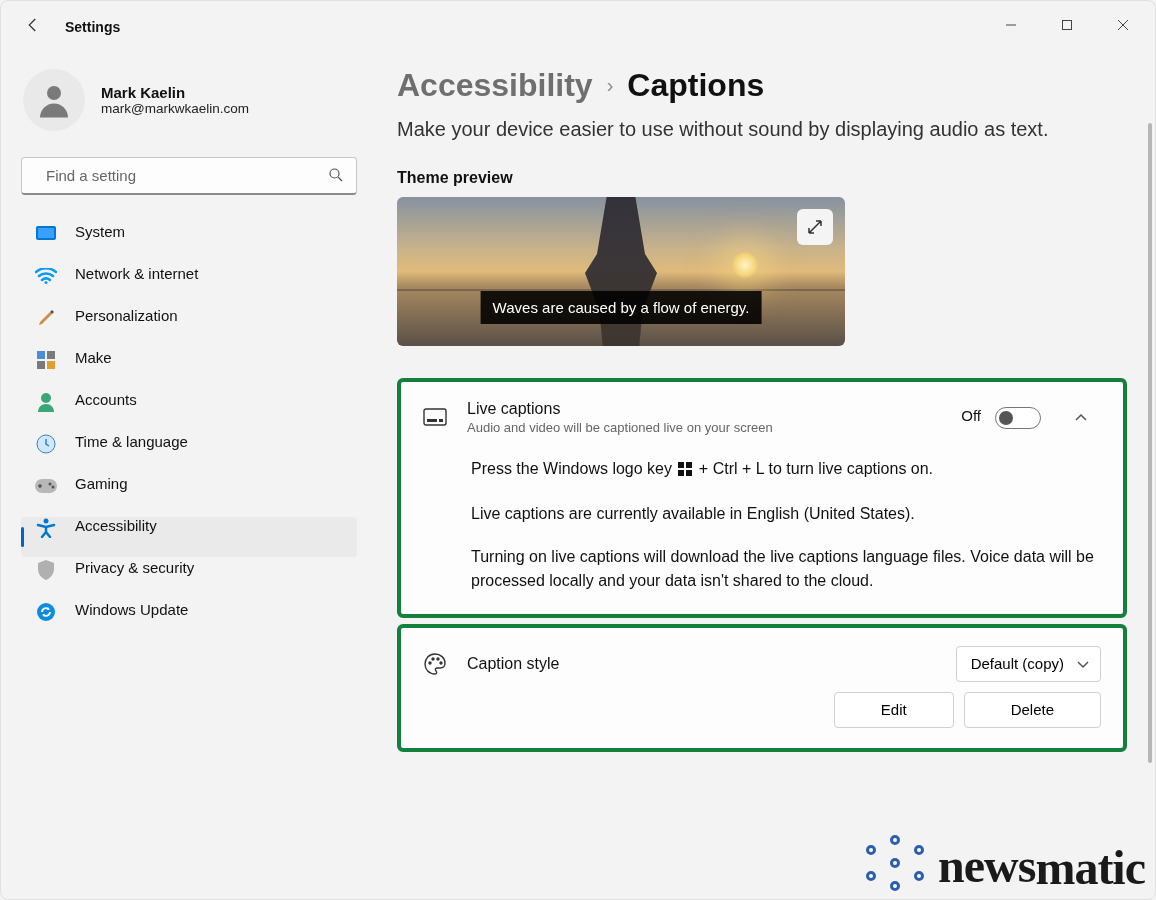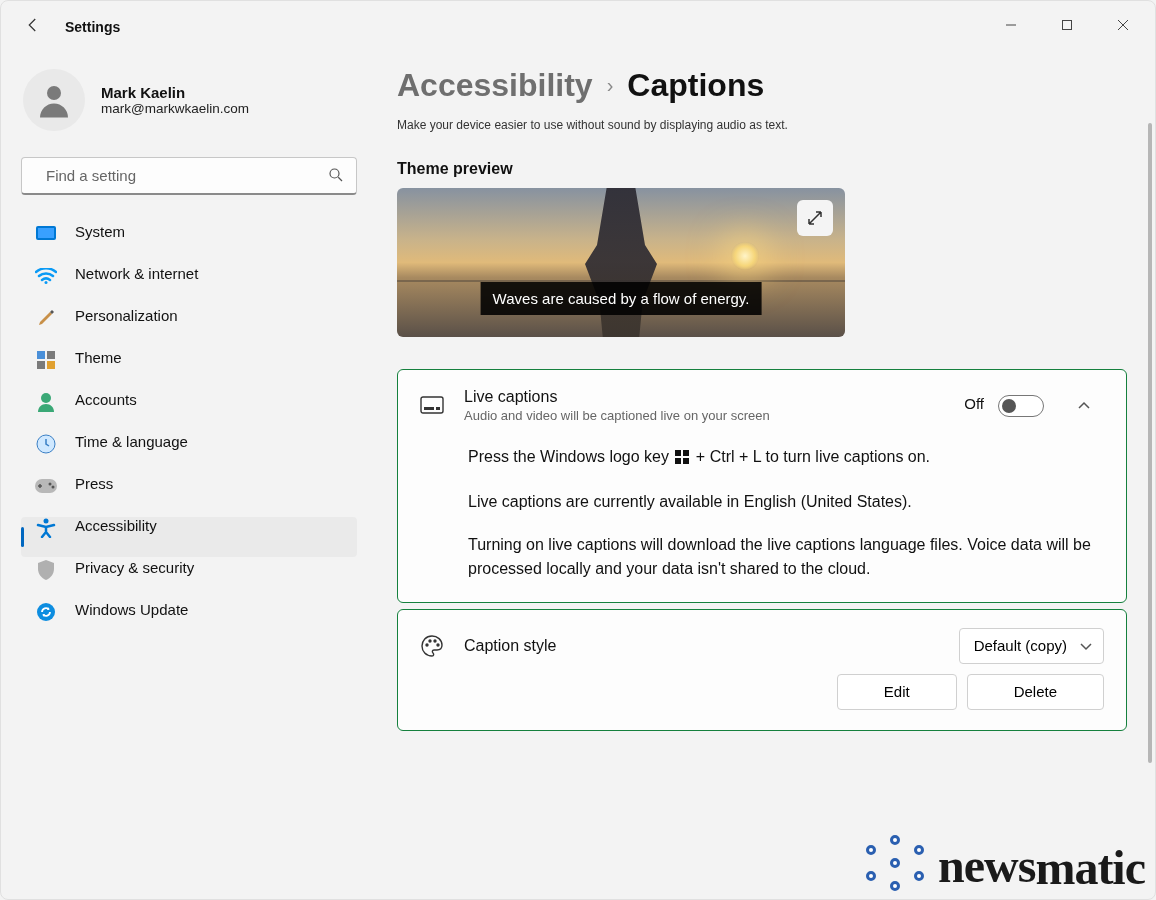--- a/index.html
+++ b/index.html
@@ -49,40 +49,40 @@
   .nav-item.selected::before {
     content:""; position:absolute; left:0; top:10px; bottom:10px; width:3px;
     background:#0067c0; border-radius:2px;
   }
   .nav-icon { width:22px; height:22px; display:flex; align-items:center; justify-content:center; }
   .main { flex:1; padding:18px 28px 0 26px; overflow-y:auto; position:relative; }
   .breadcrumb { display:flex; align-items:center; gap:14px; font-size:32px; font-weight:600; margin-bottom:14px; }
   .bc-parent { color:#6f6f6f; }
   .bc-sep { color:#888; font-size:20px; font-weight:400; }
   .bc-current { color:#111; }
-  .desc { font-size:12px; color:#333; margin-bottom:28px; }
+  .desc { font-size:20px; color:#333; margin-bottom:28px; }
   .section-title { font-size:16px; font-weight:600; color:#111; margin-bottom:10px; }
   .preview {
     width:448px; height:149px; border-radius:6px; position:relative; overflow:hidden;
     background:linear-gradient(to bottom,#8792a0 0%,#c9b38a 35%,#e0ba7a 50%,#a88a60 60%,#5a5048 100%);
     margin-bottom:32px;
   }
   .sun { position:absolute; right:86px; top:54px; width:28px; height:28px; border-radius:50%;
     background:radial-gradient(circle,#fff4c8 0%,#f6d67a 50%,rgba(246,214,122,0) 80%);
     box-shadow:0 0 30px 12px rgba(255,220,130,0.5); }
   .expand-btn { position:absolute; right:12px; top:12px; width:36px; height:36px; background:#f4f4f4;
     border-radius:6px; display:flex; align-items:center; justify-content:center; color:#333; }
   .caption-sample { position:absolute; left:50%; bottom:22px; transform:translateX(-50%);
     background:rgba(0,0,0,0.88); color:#fff; font-size:15px; padding:8px 12px; white-space:nowrap; }
   .person { position:absolute; left:50%; top:0; transform:translateX(-50%); width:120px; height:190px;
     background:linear-gradient(to bottom,#2a2830 0%,#2a2830 40%,#3a332d 60%,#3a332d 100%);
     clip-path:polygon(38% 0,62% 0,70% 30%,80% 40%,68% 60%,62% 100%,38% 100%,32% 60%,20% 40%,30% 30%); opacity:0.9; }
   .rail { position:absolute; left:0; right:0; top:92px; height:2px; background:rgba(80,70,60,0.5); }
   .card {
-    background:#fdfdfd; border:1px solid #15803d; border-radius:6px; margin-bottom:6px;
+    background:#fdfdfd; border:4px solid #15803d; border-radius:6px; margin-bottom:6px;
   }
   .card-head {
     display:flex; align-items:center; padding:18px 22px; gap:20px;
   }
   .card-icon { width:24px; display:flex; justify-content:center; color:#333; flex-shrink:0; }
   .card-titles { flex:1; }
   .card-title { font-size:16px; color:#111; }
   .card-sub { font-size:13px; color:#666; margin-top:2px; }
   .toggle-wrap { display:flex; align-items:flex-start; gap:14px; }
   .toggle-state { font-size:15px; color:#111; }
@@ -194,21 +194,21 @@
       </div>
       <div class="nav-item">
         <span class="nav-icon">
             <svg width="18" height="18" viewBox="0 0 18 18">
               <rect width="8" height="8" fill="#4a8fd8"></rect>
               <rect x="10" width="8" height="8" fill="#7a7a7a"></rect>
               <rect y="10" width="8" height="8" fill="#7a7a7a"></rect>
               <rect x="10" y="10" width="8" height="8" fill="#e0a030"></rect>
             </svg>
           </span>
-        <span>Theme</span>
+        <span>Make</span>
       </div>
       <div class="nav-item">
         <span class="nav-icon">
             <svg width="18" height="20" viewBox="0 0 18 20">
               <circle cx="9" cy="6" r="5" fill="#3aa876"></circle>
               <path d="M1 20c0-5 3.5-8 8-8s8 3 8 8" fill="#3aa876"></path>
             </svg>
           </span>
         <span>Accounts</span>
       </div>
@@ -223,21 +223,21 @@
       </div>
       <div class="nav-item">
         <span class="nav-icon">
             <svg width="22" height="14" viewBox="0 0 22 14">
               <rect width="22" height="14" rx="7" fill="#b8b8b8"></rect>
               <circle cx="15" cy="5" r="1.5" fill="#555"></circle>
               <circle cx="18" cy="8" r="1.5" fill="#555"></circle>
               <path d="M5 5v4M3 7h4" stroke="#555" stroke-width="1.5"></path>
             </svg>
           </span>
-        <span>Press</span>
+        <span>Gaming</span>
       </div>
       <div class="nav-item selected">
         <span class="nav-icon">
             <svg width="20" height="20" viewBox="0 0 20 20">
               <circle cx="10" cy="3" r="2.5" fill="#0078d4"></circle>
               <path d="M2 7l8 2 8-2M10 9v5m0 0l-4 5m4-5l4 5" stroke="#0078d4" stroke-width="2.5" stroke-linecap="round" fill="none"></path>
             </svg>
           </span>
         <span>Accessibility</span>
       </div>

